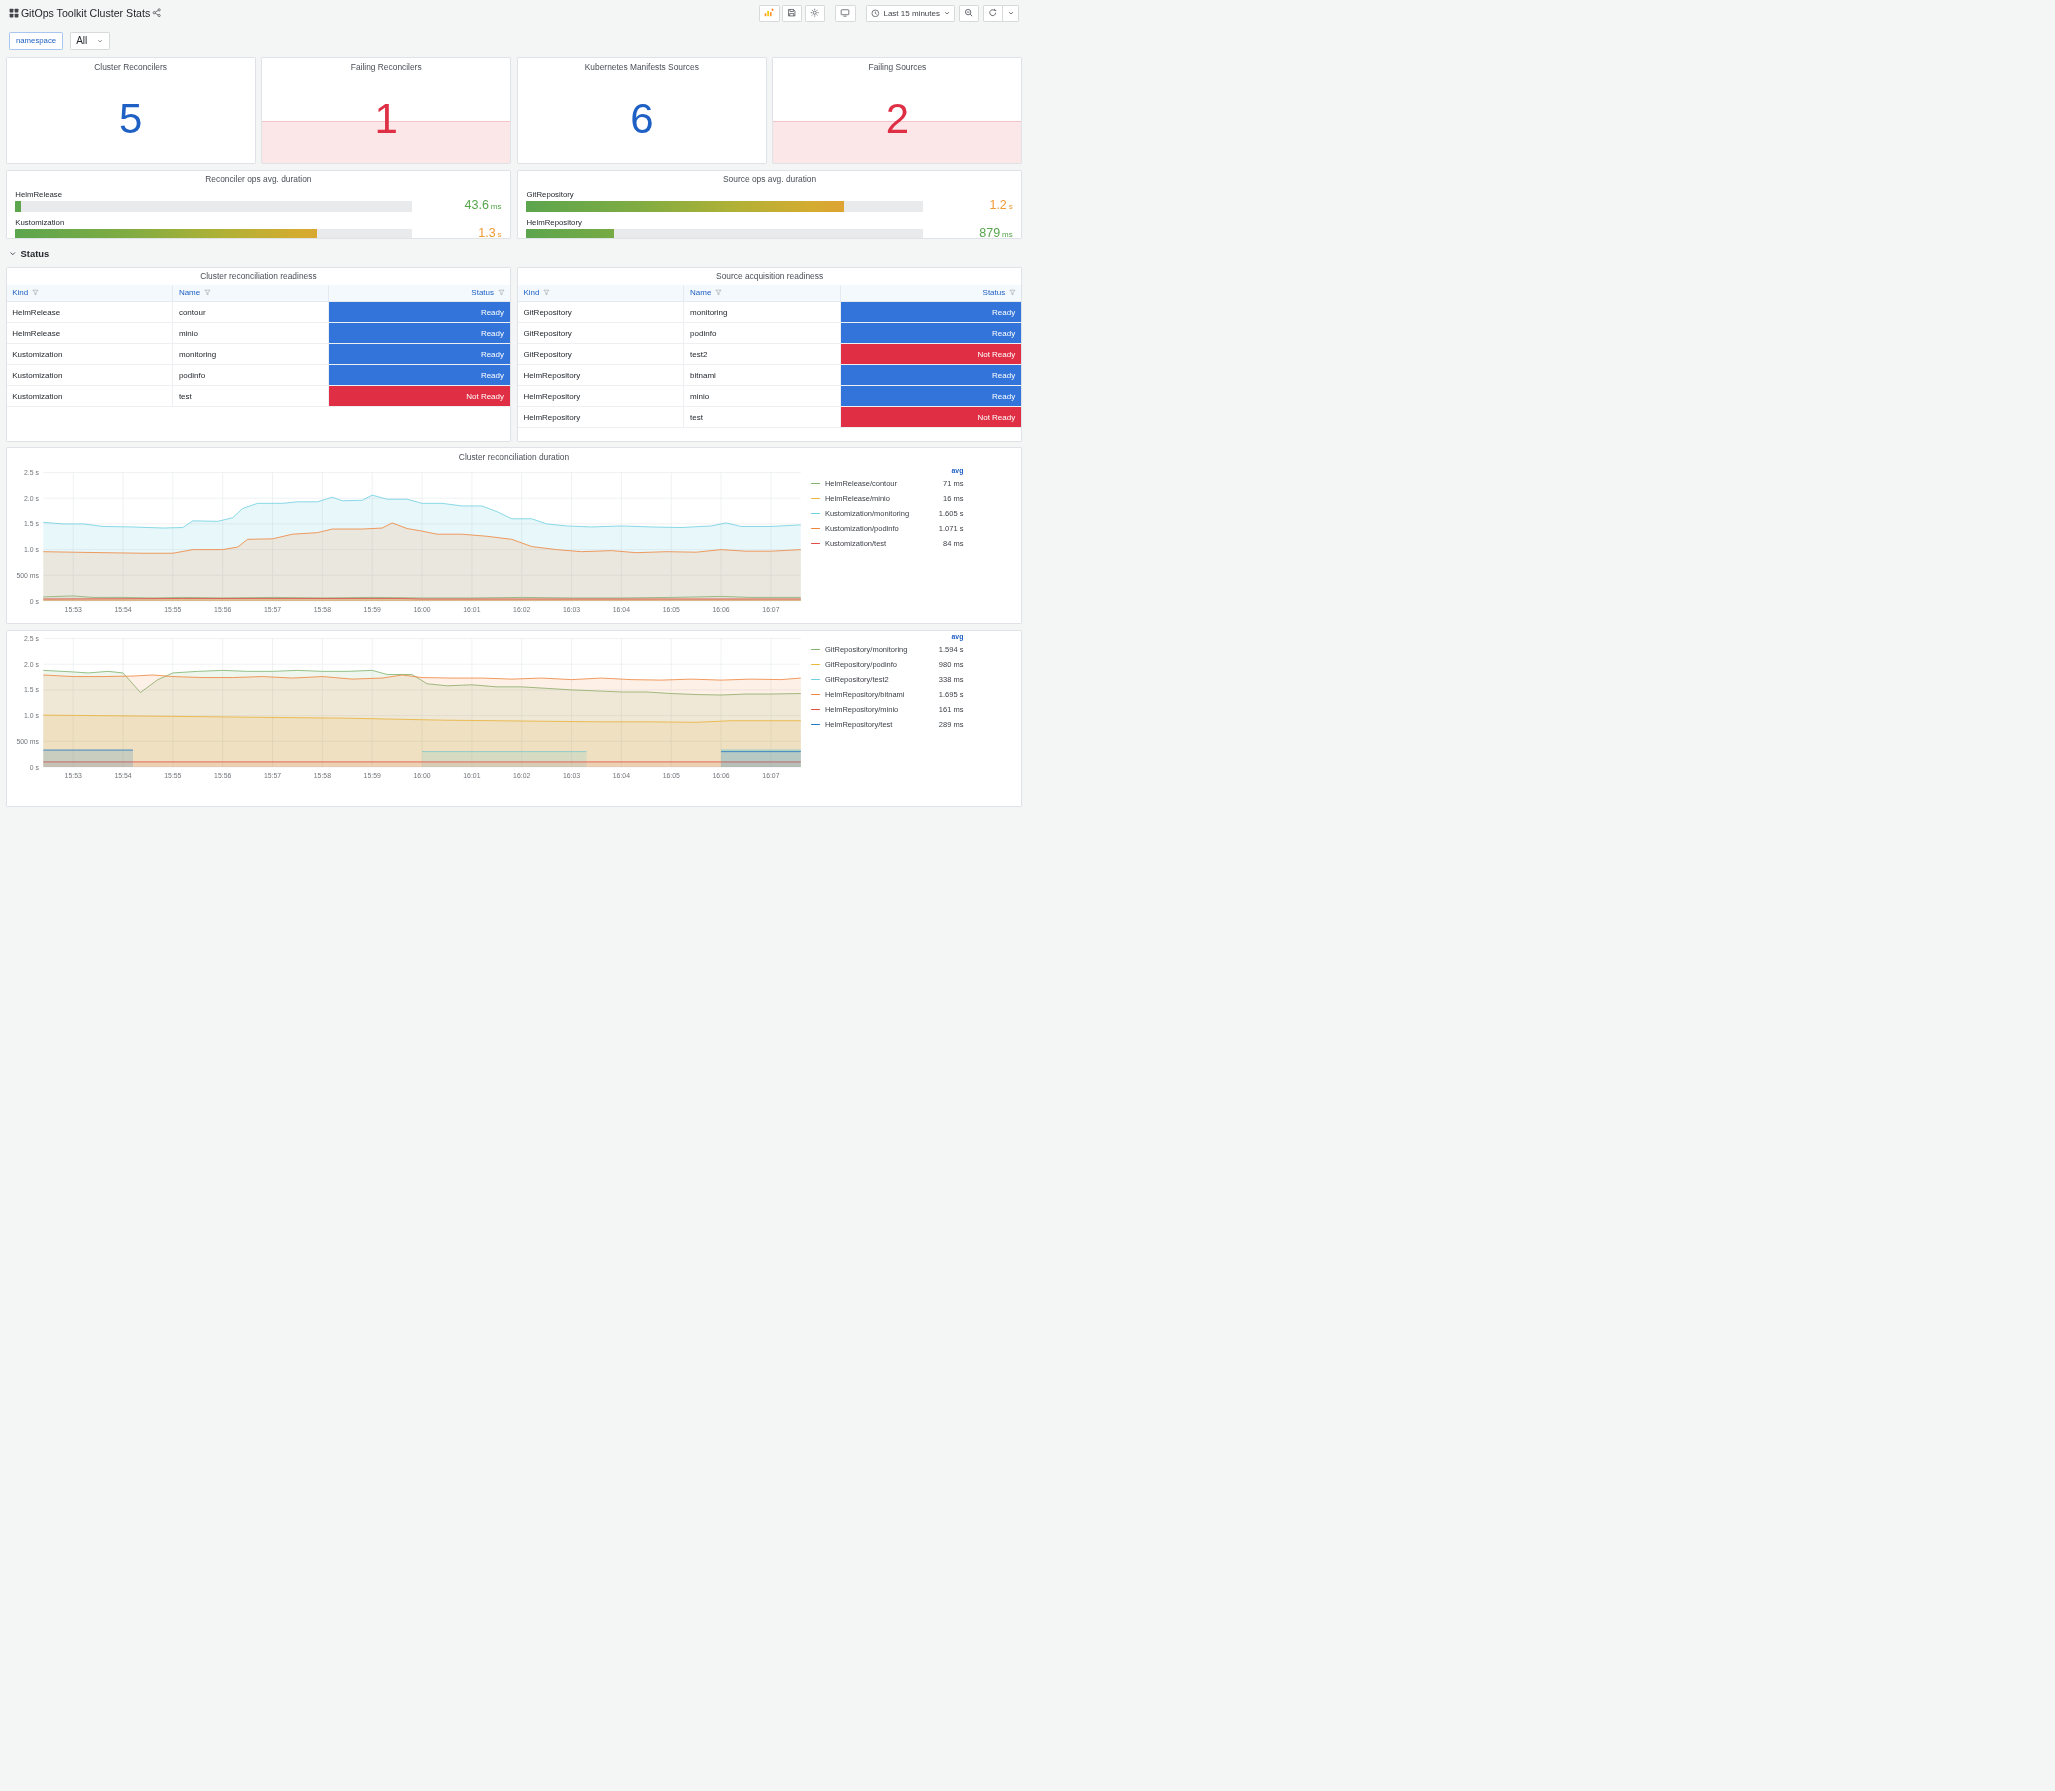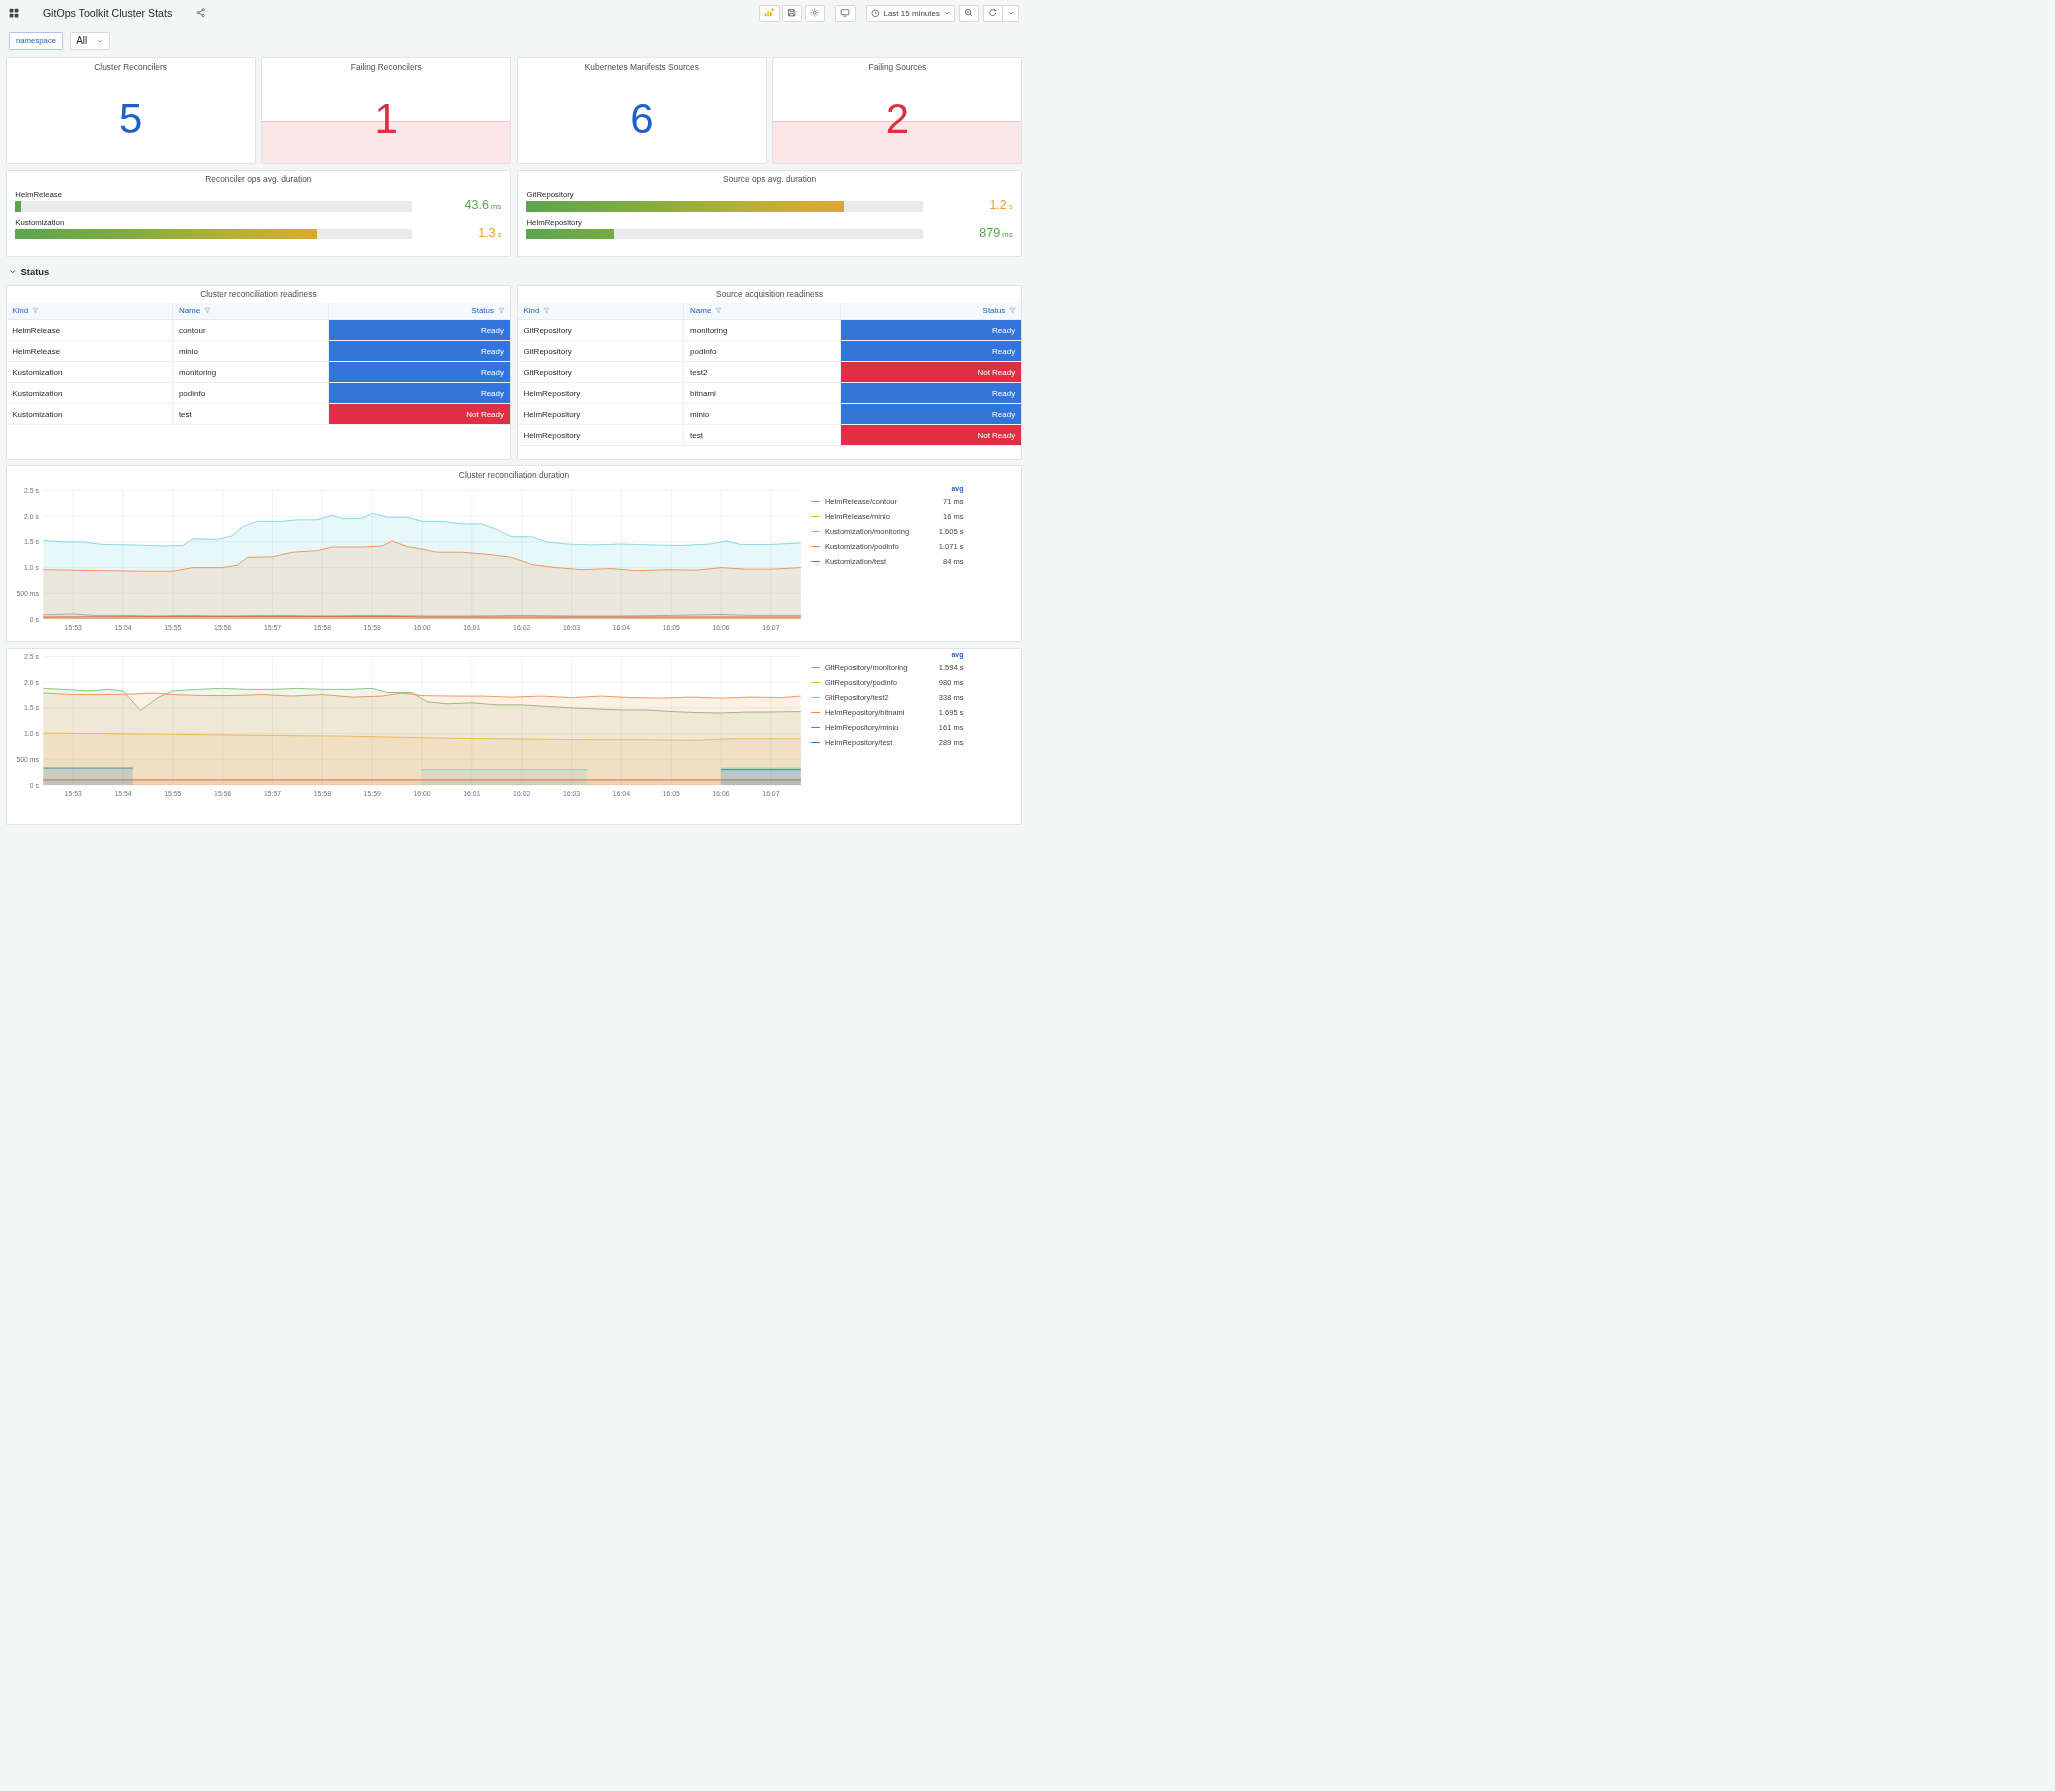--- a/index.html
+++ b/index.html
@@ -1,21 +1,21 @@
 <!DOCTYPE html>
 <html style="font-size:10px"><head>
 <meta charset="utf-8">
 <style>
   *{box-sizing:border-box;margin:0;padding:0}
   body{background:#F4F5F5;font-family:"Liberation Sans",sans-serif;color:#24292E;}
   .dashboard{width:1028px;height:896px;position:relative;overflow:hidden;background:#F4F5F5;}
 
   
   .navbar{height:26px;display:flex;justify-content:space-between;align-items:center;padding:0 8.7px 0 7.5px;}
-  .nav-left{display:flex;align-items:center;gap:23px;}
+  .nav-left{display:flex;align-items:center;gap:1px;}
   .dash-title{font-size:10.6px;font-weight:500;color:#1E2227;}
   .icon-btn{background:none;border:none;display:inline-flex;align-items:center;cursor:pointer;padding:1.2px;}
   .nav-right{display:flex;align-items:flex-start;}
   .nav-btn{height:17px;border:0.6px solid #D8D9DA;background:#fff;border-radius:1.2px;display:inline-flex;align-items:center;gap:3.7px;padding:0 4.4px;font-size:8px;color:#41444B;cursor:pointer;font-family:inherit;margin-left:2.5px;}
   .ml16{margin-left:10px}
   .ml6{margin-left:3.7px}
   .attach-left{margin-left:-0.6px;border-radius:0 1.2px 1.2px 0;}
   .attach-right{border-radius:1.2px 0 0 1.2px;}
 
   
@@ -27,21 +27,21 @@
   .row{display:flex;gap:5.6px;padding:0 5.6px;margin-bottom:5.6px;}
   .panel{background:#fff;border:0.6px solid #DFE2E6;border-radius:1.2px;flex:1;position:relative;overflow:hidden;}
   .panel-title{height:17px;display:flex;align-items:center;justify-content:center;font-size:8.4px;font-weight:500;color:#4A4F57;cursor:pointer;}
 
   
   .stat-panel{height:107px;}
   .stat-value{position:absolute;top:17px;left:0;right:0;bottom:0;display:flex;align-items:center;justify-content:center;font-size:42px;font-weight:500;z-index:2;}
   .stat-alert-area{position:absolute;left:0;right:0;bottom:0;height:40%;background:rgba(224,47,68,0.12);border-top:0.6px solid rgba(224,47,68,0.18);z-index:1;}
 
   
-  .gauge-panel{height:87px;}
+  .gauge-panel{height:69px;}
   .gauge-rows{padding:2.5px 8.7px 0;}
   .gauge-row{display:grid;grid-template-columns:1fr 81px;grid-template-rows:auto 10.6px;column-gap:8.7px;margin-bottom:6.2px;}
   .gauge-label{grid-column:1;grid-row:1;font-size:7.8px;color:#24292E;margin-bottom:1.9px;}
   .bar-track{grid-column:1;grid-row:2;height:10.6px;background:#E9EAEC;border-radius:0.6px;position:relative;overflow:hidden;}
   .bar-clip{position:absolute;top:0;bottom:0;left:0;overflow:hidden;}
   .bar-grad{position:absolute;top:0;bottom:0;left:0;background:linear-gradient(90deg,#5CA54E 0%,#7FAC42 28%,#AFB136 52%,#D4AC30 72%,#E89A36 88%,#EB8A38 100%);}
   .gauge-value{grid-column:2;grid-row:2;align-self:center;text-align:right;font-size:12.5px;line-height:10.6px;white-space:nowrap;}
   .gauge-value .unit{font-size:8px;margin-left:1.9px;}
 
   

